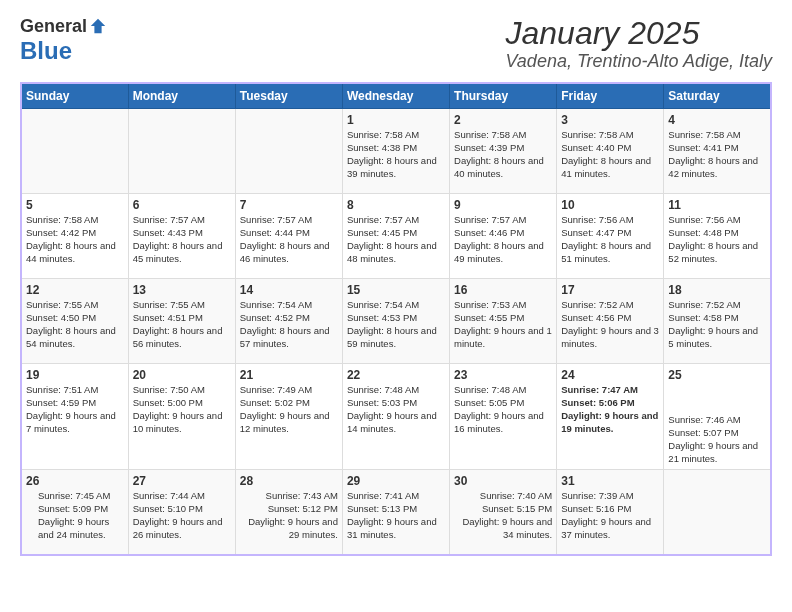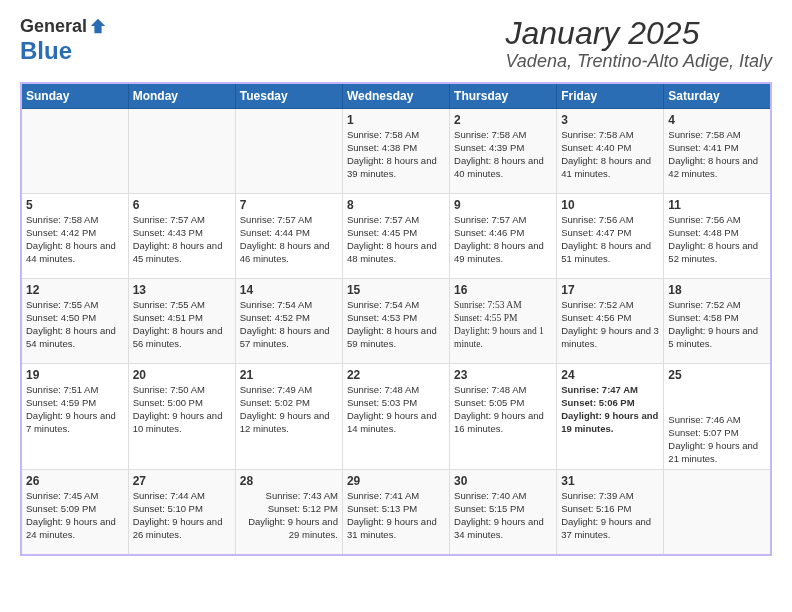--- a/index.html
+++ b/index.html
@@ -230,21 +230,21 @@
 Daylight: 8 hours and 57 minutes.</div>
           </td>
           <td>
             <span class="day-number">15</span>
             <div class="day-info" style="white-space: pre-line;">Sunrise: 7:54 AM
 Sunset: 4:53 PM
 Daylight: 8 hours and 59 minutes.</div>
           </td>
           <td>
             <span class="day-number">16</span>
-            <div class="day-info" style="white-space: pre-line; font-family: Liberation Serif, serif;">Sunrise: 7:53 AM
+            <div class="day-info" style="white-space: pre-line;">Sunrise: 7:53 AM
 Sunset: 4:55 PM
 Daylight: 9 hours and 1 minute.</div>
           </td>
           <td>
             <span class="day-number">17</span>
             <div class="day-info" style="white-space: pre-line;">Sunrise: 7:52 AM
 Sunset: 4:56 PM
 Daylight: 9 hours and 3 minutes.</div>
           </td>
           <td>
@@ -294,21 +294,21 @@
           <td>
             <span class="day-number">25</span>
             <div class="day-info" style="white-space: pre-line; margin-top: 32px;">Sunrise: 7:46 AM
 Sunset: 5:07 PM
 Daylight: 9 hours and 21 minutes.</div>
           </td>
         </tr>
         <tr>
           <td>
             <span class="day-number">26</span>
-            <div class="day-info" style="white-space: pre-line;">Sunrise: 7:45 AM
+            <div class="day-info" style="white-space: pre-line; margin-left: 12px;">Sunrise: 7:45 AM
 Sunset: 5:09 PM
 Daylight: 9 hours and 24 minutes.</div>
           </td>
           <td>
             <span class="day-number">27</span>
             <div class="day-info" style="white-space: pre-line;">Sunrise: 7:44 AM
 Sunset: 5:10 PM
 Daylight: 9 hours and 26 minutes.</div>
           </td>
           <td>
@@ -318,21 +318,21 @@
 Daylight: 9 hours and 29 minutes.</div>
           </td>
           <td>
             <span class="day-number">29</span>
             <div class="day-info" style="white-space: pre-line;">Sunrise: 7:41 AM
 Sunset: 5:13 PM
 Daylight: 9 hours and 31 minutes.</div>
           </td>
           <td>
             <span class="day-number">30</span>
-            <div class="day-info" style="white-space: pre-line;">Sunrise: 7:40 AM
+            <div class="day-info" style="white-space: pre-line; text-align: right;">Sunrise: 7:40 AM
 Sunset: 5:15 PM
 Daylight: 9 hours and 34 minutes.</div>
           </td>
           <td>
             <span class="day-number">31</span>
             <div class="day-info" style="white-space: pre-line;">Sunrise: 7:39 AM
 Sunset: 5:16 PM
 Daylight: 9 hours and 37 minutes.</div>
           </td>
           <td class="empty-cell"></td>

